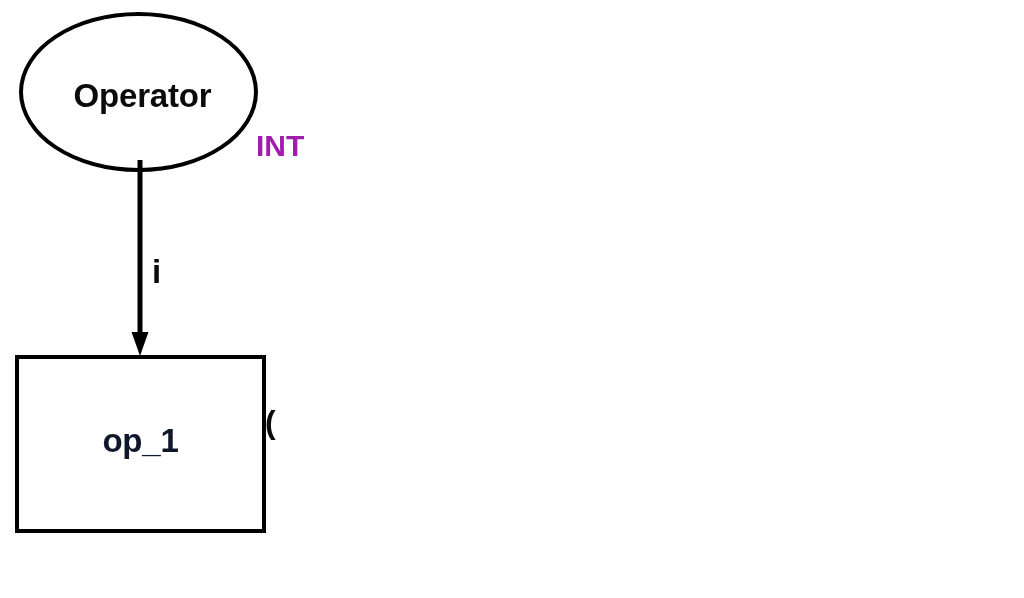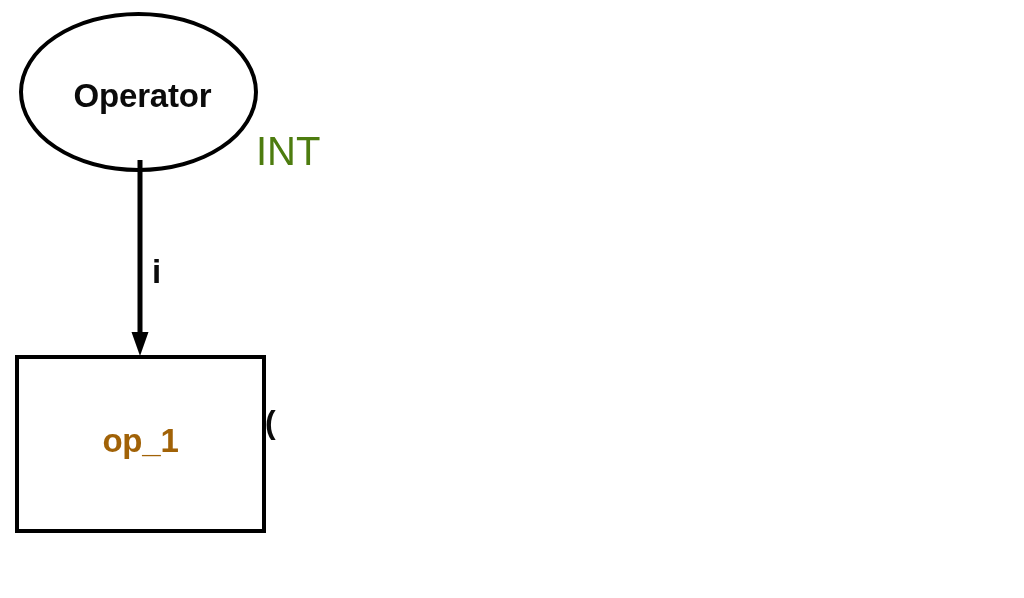--- a/index.html
+++ b/index.html
@@ -42,23 +42,23 @@
     font-weight: bold;
     color: #0b0b0b;
     letter-spacing: -0.2px;
     white-space: nowrap;
   }
   
   #int-label {
     position: absolute;
     left: 256px;
     top: 129px;
-    font-size: 40px;
-    font-weight: normal;
-    color: #4d7c0f;
+    font-size: 30px;
+    font-weight: bold;
+    color: #a21caf;
     letter-spacing: 0px;
     white-space: nowrap;
   }
   
   #edge-arrow {
     position: absolute;
     left: 118px;
     top: 160px;
     width: 44px;
     height: 200px;
@@ -82,21 +82,21 @@
     box-sizing: border-box;
     border: 4px solid #000000;
     background: #ffffff;
     display: flex;
     align-items: center;
     justify-content: center;
   }
   #op1-label {
     font-size: 33px;
     font-weight: bold;
-    color: #a16207;
+    color: #0f172a;
     letter-spacing: -0.2px;
     white-space: nowrap;
     transform: translateY(-3px);
   }
   
   #action-block {
     position: absolute;
     left: 265px;
     top: 305px;
     font-size: 32px;

